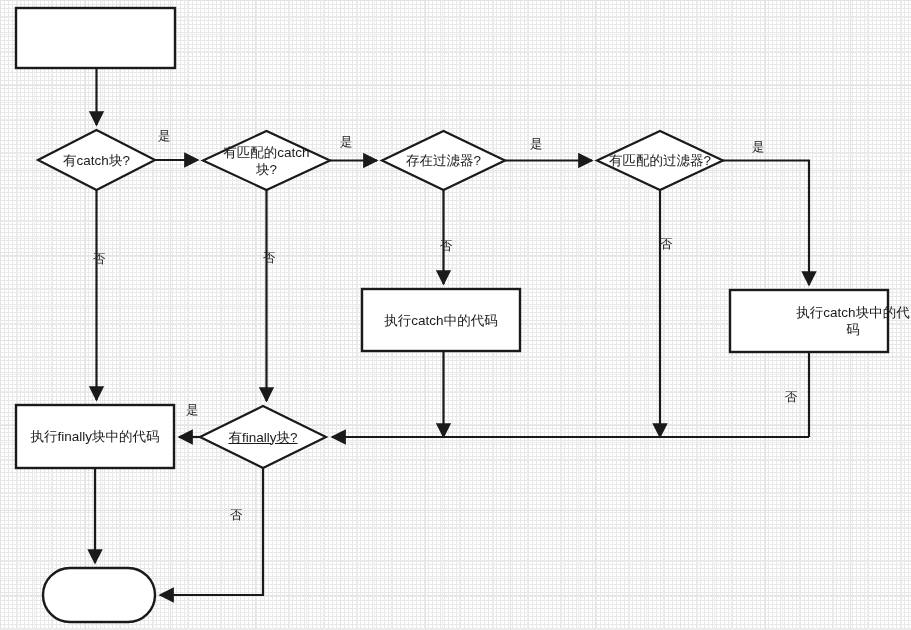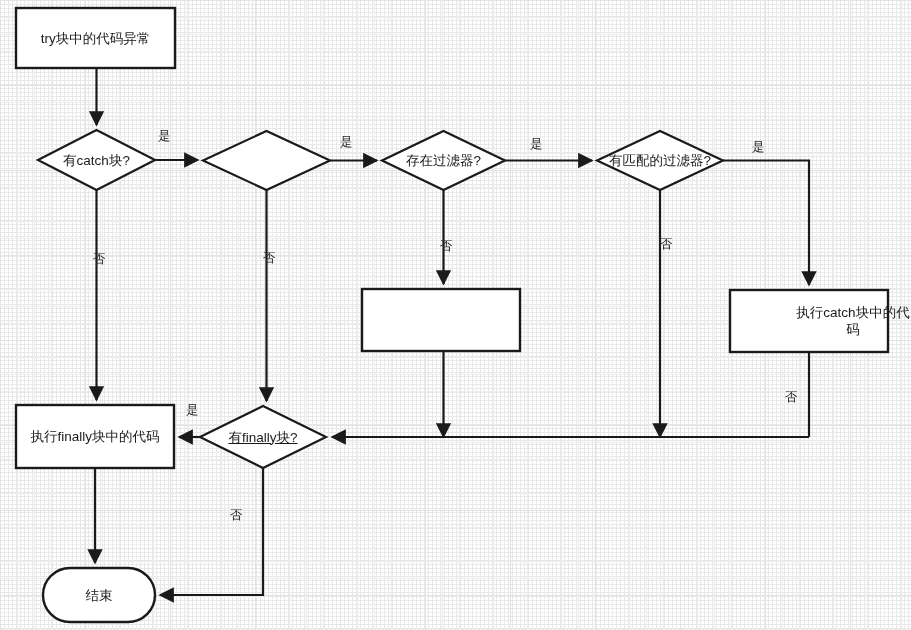--- a/index.html
+++ b/index.html
@@ -147,56 +147,57 @@
      执行finally块中的代码 --&gt;
     <path d="M 200 437 L 179 437" fill="none" stroke="#1a1a1a" stroke-width="2.2" marker-end="url(#arrow)"></path>
 
      (down, left) 结束 --&gt;
     <path d="M 263 468 L 263 595 L 160 595" fill="none" stroke="#1a1a1a" stroke-width="2.2" marker-end="url(#arrow)"></path>
 
     
     <path d="M 95 468 L 95 563" fill="none" stroke="#1a1a1a" stroke-width="2.2" marker-end="url(#arrow)"></path>
   </svg>
 
-  <div class="node-label" style="left:16px; top:8px; width:159px; height:60px;">
-    <span>try块中的代码异常</span>
-  </div>
 
   <div class="node-label" style="left:28px; top:130px; width:137px; height:60px;">
     <span>有catch块?</span>
   </div>
 
+  <div class="node-label" style="left:196px; top:131px; width:141px; height:59px; flex-direction:column;">
+    <span>有匹配的catch</span>
+    <span>块?</span>
+  </div>
 
   <div class="node-label" style="left:382px; top:131px; width:123px; height:59px;">
     <span>存在过滤器?</span>
   </div>
 
   <div class="node-label" style="left:590px; top:131px; width:140px; height:59px; flex-direction:row;">
     <span>有匹配的过滤器</span>
     <span>?</span>
   </div>
 
+  <div class="node-label" style="left:362px; top:289px; width:158px; height:62px;">
+    <span>执行catch中的代码</span>
+  </div>
 
   <div class="node-label" style="left:730px; top:290px; width:158px; height:62px; flex-direction:column;padding-left:44px;">
     <span>执行catch块中的代</span>
     <span>码</span>
   </div>
 
   <div class="node-label" style="left:16px; top:405px; width:158px; height:63px; flex-direction:row;">
     <span>执行finally块中的代</span>
     <span>码</span>
   </div>
 
   <div class="node-label" style="left:200px; top:406px; width:126px; height:62px;text-decoration:underline;">
     <span>有finally块?</span>
   </div>
 
-  <div class="node-label" style="left:43px; top:568px; width:112px; height:54px;">
-    <span>结束</span>
-  </div>
 
   <div class="edge-label" style="left:158px; top:130px;">是</div>
 
   <div class="edge-label" style="left:340px; top:136px;">是</div>
 
   <div class="edge-label" style="left:530px; top:138px;">是</div>
 
   <div class="edge-label" style="left:752px; top:141px;">是</div>
 
   <div class="edge-label vertical" style="left:92px; top:243px;">否</div>

